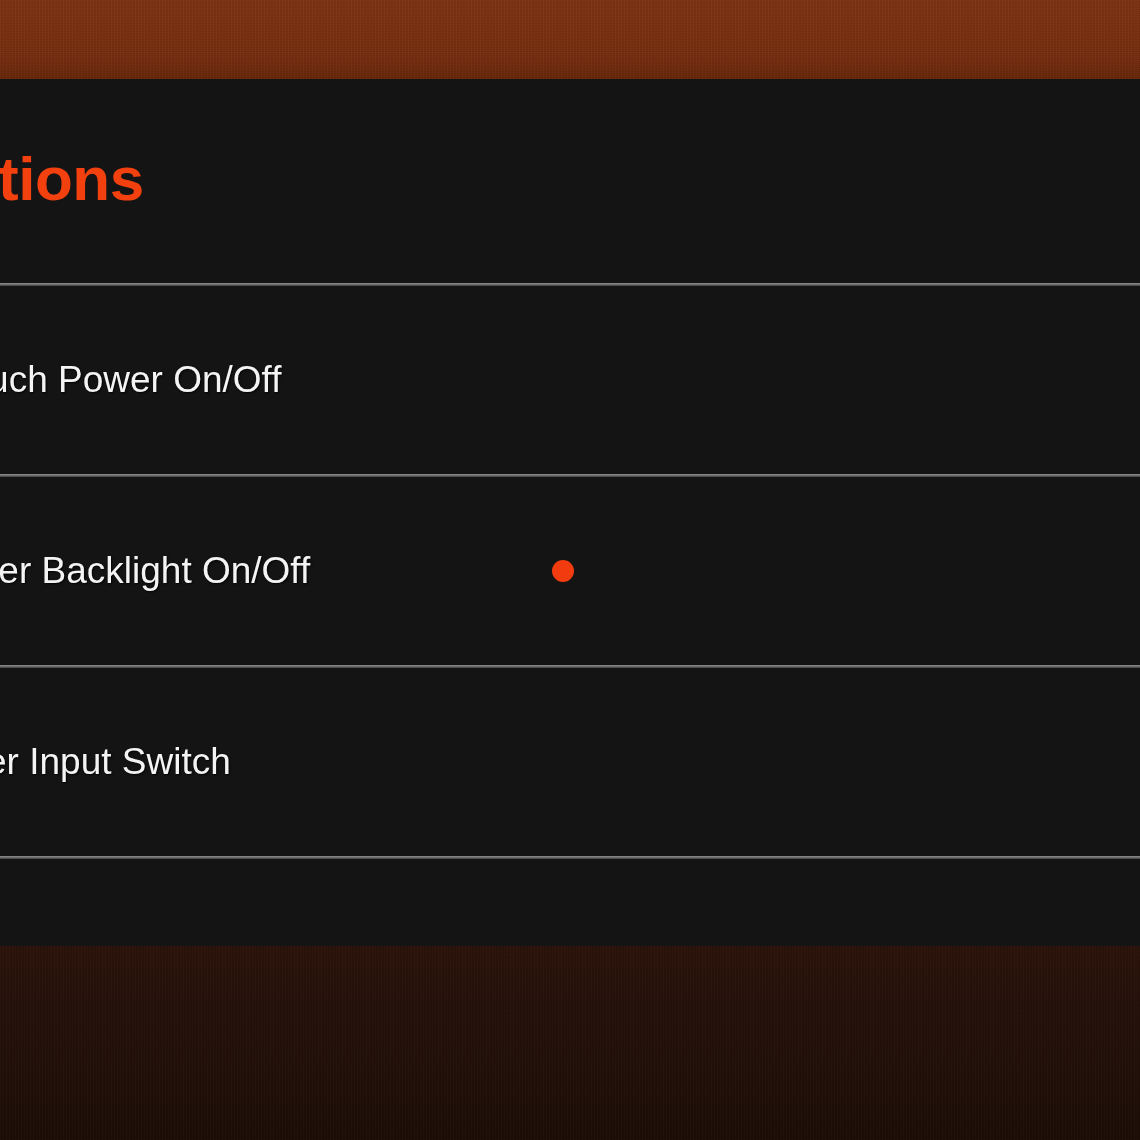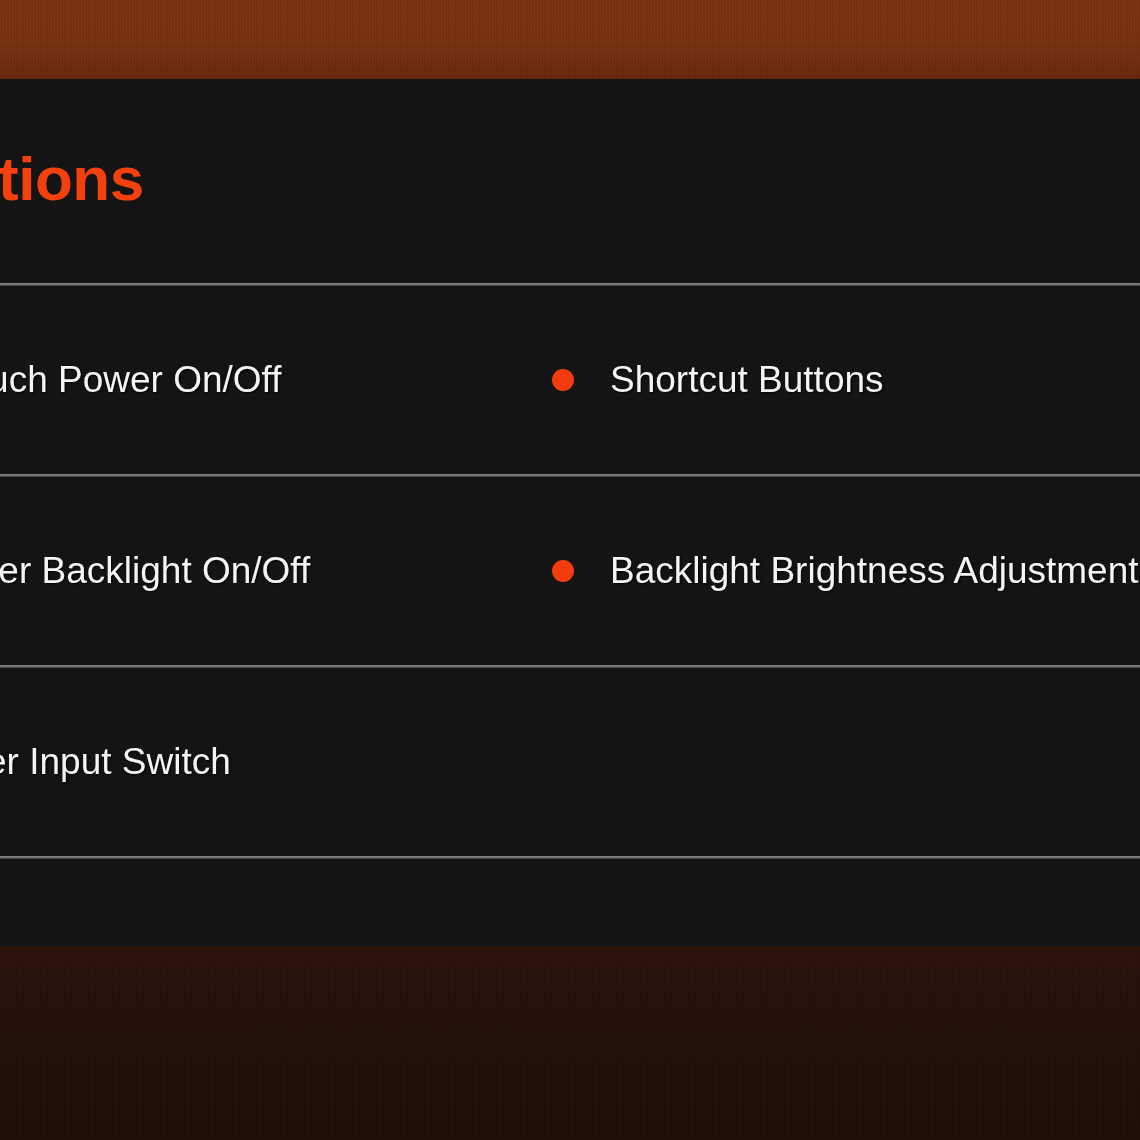--- a/index.html
+++ b/index.html
@@ -162,35 +162,30 @@
   <div class="slide-title">Functions</div>
 
   <div class="func-table">
 
     <div class="divider"></div>
 
     <div class="func-row">
       <div class="cell cell-left">
         <span class="func-text">One-touch Power On/Off</span>
       </div>
-      <div class="cell cell-right">
-        <span class="bullet"></span>
-        <span class="func-text">Shortcut Buttons</span>
-      </div>
     </div>
 
     <div class="divider"></div>
 
     <div class="func-row">
       <div class="cell cell-left">
         <span class="func-text">VU Meter Backlight On/Off</span>
       </div>
       <div class="cell cell-right">
         <span class="bullet"></span>
-        <span class="func-text">Backlight Brightness Adjustment</span>
       </div>
     </div>
 
     <div class="divider"></div>
 
     <div class="func-row">
       <div class="cell cell-left">
         <span class="func-text">Amplifier Input Switch</span>
       </div>
     </div>

